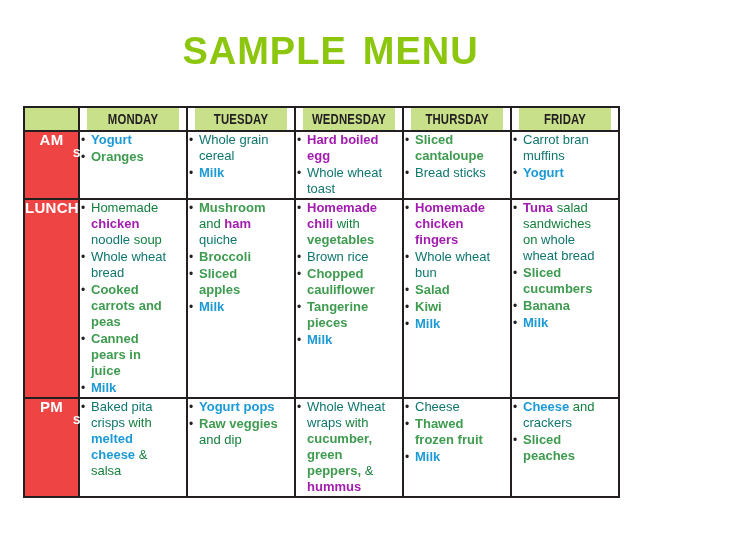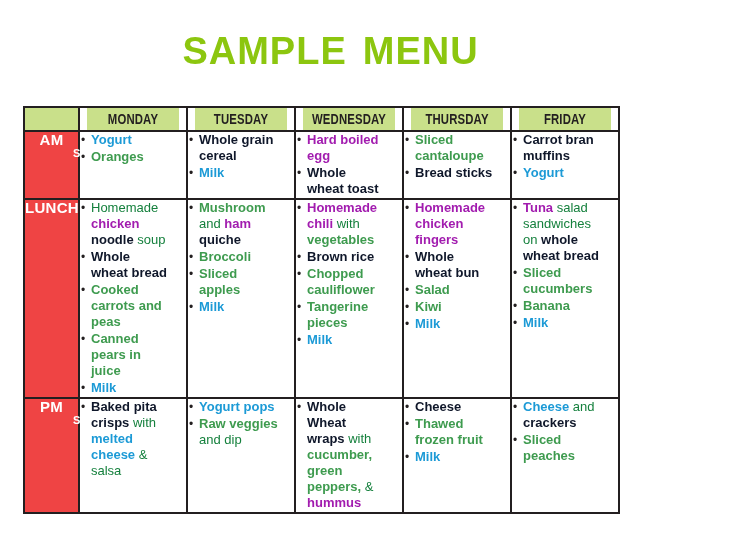--- a/index.html
+++ b/index.html
@@ -90,21 +90,21 @@
   ul.items li:before{
     content:"\2022";
     position:absolute;left:1px;top:0;
     font-size:12px;
     color:#231f20;
     line-height:16px;
   }
   .g{color:#3E9B4F;font-weight:bold;}   
   .b{color:#1C9AD6;font-weight:bold;}   
   .r{color:#a21caf;font-weight:bold;}   
-  .n{color:#0f172a;font-weight:bold;}   
+  .n{color:#0f766e;font-weight:normal;}   
   .k{color:#15803d;font-weight:normal;} 
 
   
   tr.am-row td{height:64px;}
   tr.lunch-row td{height:180px;}
   tr.pm-row td{height:92px;}
 </style>
 </head>
 <body>
 

